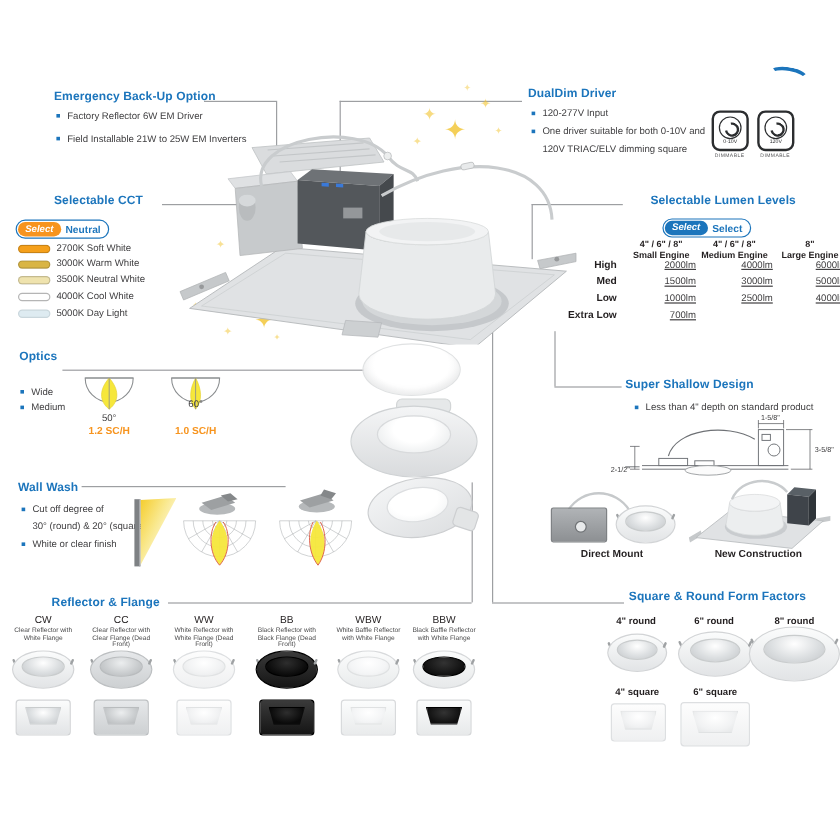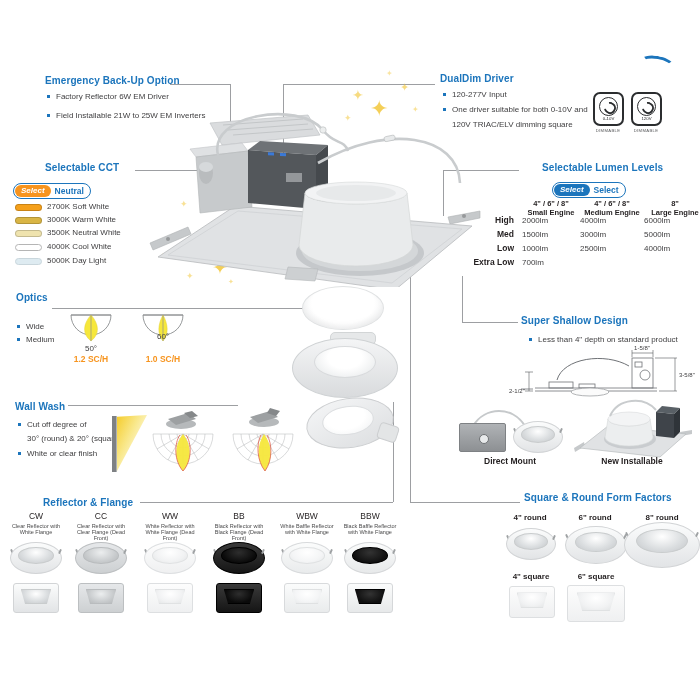--- a/index.html
+++ b/index.html
@@ -41,21 +41,21 @@
                         border:2px solid #2b2d2f; border-radius:50%; border-left-color:transparent; transform:rotate(35deg); }
   .dial-v { font-size:6px; transform:scale(.72); transform-origin:center top; color:#2b2d2f; margin-top:0px; white-space:nowrap; }
   .dial-dim { font-size:6px; transform:scale(.7); transform-origin:center top; color:#57585a; letter-spacing:.5px; margin-top:2px; white-space:nowrap; }
 
   
   .lumen-grid { position:absolute; left:466px; top:199px; width:240px; display:grid;
                 grid-template-columns:56px 58px 64px 62px; grid-auto-rows:14px; align-items:center; }
   .lg-h { grid-row:1; text-align:center; align-self:start; }
   .lg-h .sz, .lg-h .eng { display:block; font-size:7.5px; font-weight:bold; color:#231F20; line-height:9px; white-space:nowrap; }
   .lg-rowlabel { font-size:8.5px; font-weight:bold; color:#231F20; text-align:right; padding-right:8px; white-space:nowrap; }
-  .lg-val { font-size:8px; color:#414042; text-align:left; }
+  .lg-val { font-size:8px; color:#414042; text-align:right;text-decoration:underline; }
   .lg-head-row { height:22px; }
 
   
   .tr { position:absolute; }
   .tr .fl { position:absolute; inset:0; border-radius:50%; }
   .tr .co { position:absolute; left:16%; top:16%; width:68%; height:52%; border-radius:50%; }
   .tr::before, .tr::after { content:""; position:absolute; top:22%; width:2px; height:5px; background:#9fa2a4; border-radius:1px; }
   .tr::before { left:2%; transform:rotate(-25deg); }
   .tr::after { right:2%; transform:rotate(25deg); }
   .ts { position:absolute; }
@@ -340,21 +340,21 @@
     <polygon points="6,52 34,30 112,38 86,61" fill="#e0e2e4" stroke="#b8bbbd" stroke-width="0.7"></polygon>
     <ellipse cx="56" cy="43" rx="26" ry="10" fill="#c9cccf"></ellipse>
     <ellipse cx="55" cy="41" rx="24" ry="9" fill="#d8dadc"></ellipse>
     <path d="M31,41 A24,9 0 0 0 79,41 L76,23 A21,7 0 0 1 34,23 Z" fill="#eceeef" stroke="#d5d8d9" stroke-width="0.6"></path>
     <ellipse cx="55" cy="23" rx="21" ry="7" fill="#f3f4f5" stroke="#d8dadb" stroke-width="0.6"></ellipse>
     <path d="M88,10 L106,12 L100,18 L82,16 Z" fill="#596066"></path>
     <path d="M82,16 L100,18 L100,42 L82,40 Z" fill="#3f444a"></path>
     <path d="M100,18 L106,12 L106,36 L100,42 Z" fill="#2f3439"></path>
     <path d="M36,20 C44,2 70,0 82,14" fill="none" stroke="#c9ccce" stroke-width="2"></path>
   </svg>
-  <div class="bt bold-dark ctr" style="left:582px;top:456px;width:100px;font-size:8.5px">New Installable</div>
+  <div class="bt bold-dark ctr" style="left:582px;top:456px;width:100px;font-size:8.5px">New Construction</div>
 
   <div class="sec" style="left:15px;top:401px">Wall Wash</div>
   <div class="bt mk" style="left:17px;top:420px">Cut off degree of</div>
   <div class="bt" style="left:27px;top:434px">30° (round) &amp; 20° (square)</div>
   <div class="bt mk" style="left:17px;top:449px">White or clear finish</div>
 
   <div class="ww-wall"></div>
   <div class="ww-beam"></div>
 
   <svg class="abs" style="left:158px;top:410px" width="46" height="20" viewBox="0 0 46 20">

